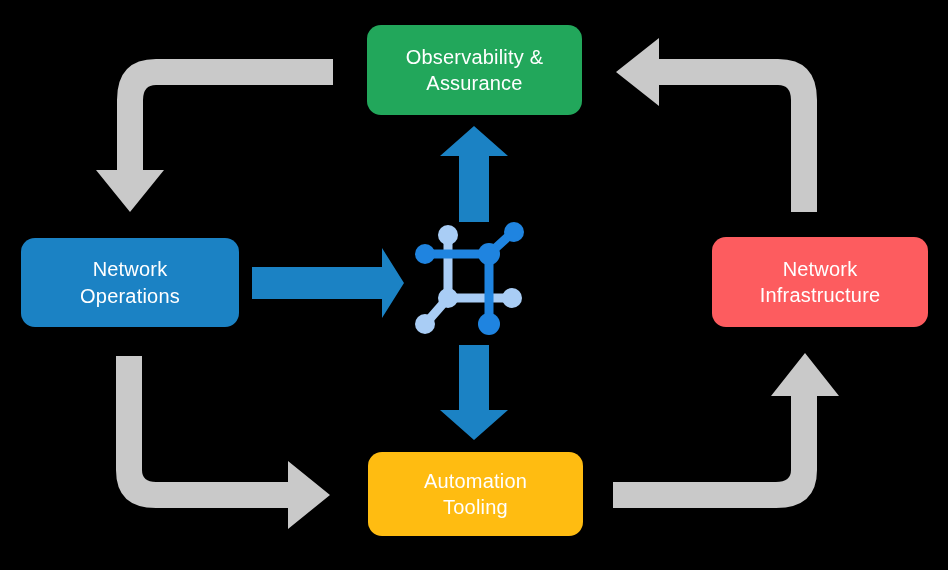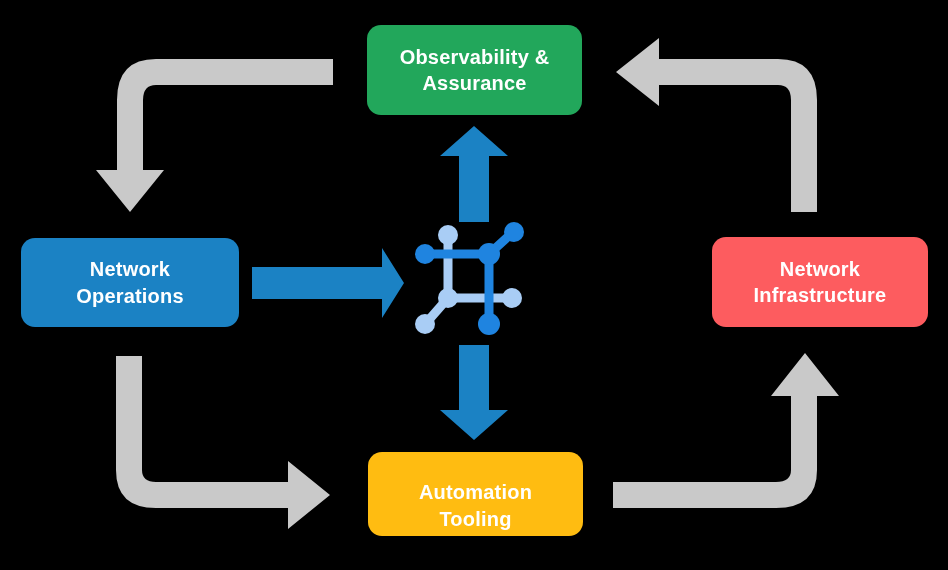--- a/index.html
+++ b/index.html
@@ -28,33 +28,33 @@
   }
   .node-box {
     position: absolute;
     border-radius: 14px;
     display: flex;
     align-items: center;
     justify-content: center;
     text-align: center;
     color: #ffffff;
     font-size: 20px;
-    font-weight: 700;
+    font-weight: 400;
     line-height: 1.32;
     letter-spacing: 0.2px;
     box-sizing: border-box;
     padding: 4px 10px;
     z-index: 5;
   }
   .node-box span { display: block; white-space: pre-line; }
 
   #box-observability { left: 367px; top: 25px;  width: 215px; height: 90px; }
   #box-operations    { left: 21px;  top: 238px; width: 218px; height: 89px; }
   #box-infrastructure{ left: 712px; top: 237px; width: 216px; height: 90px; }
-  #box-automation    { left: 368px; top: 452px; width: 215px; height: 84px; align-items: flex-end; }
+  #box-automation    { left: 368px; top: 452px; width: 215px; height: 84px; }
 
   #center-icon {
     position: absolute;
     left: 415px;
     top: 218px;
     width: 120px;
     height: 120px;
     z-index: 6;
   }
 </style>

